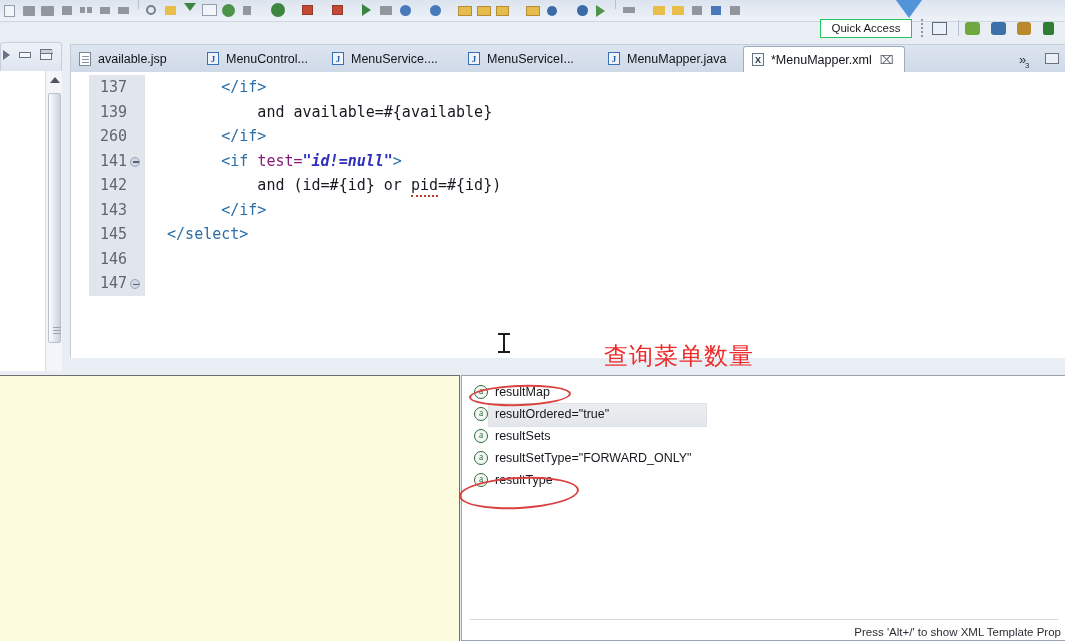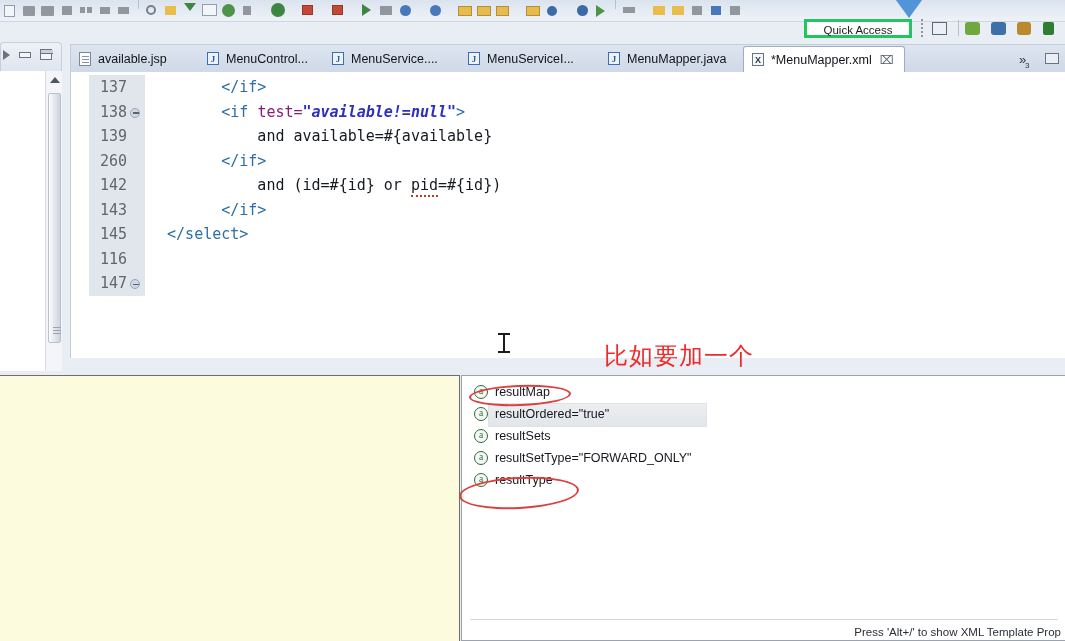--- a/index.html
+++ b/index.html
@@ -55,22 +55,22 @@
   .sq-red { width:11px;height:10px;background:#c33b26;border:1px solid #8e2a1a; }
 
   
   .qa-row {
     position: absolute; right: 0; top: 14px;
     height: 28px; width: 330px;
     display: flex; align-items: center; justify-content: flex-end;
     gap: 6px; padding-right: 2px;
   }
   .qa-box {
-    width: 108px; height: 19px;
-    background: #ffffff; border: 3px solid #22c55e;
+    width: 92px; height: 19px;
+    background: #ffffff; border: 1px solid #22c55e;
     font-size: 11.5px; color: #1b1b1b;
     line-height: 17px; text-align: center;
     font-family: "Liberation Sans", sans-serif;
   }
   .dots { display:flex; flex-direction:column; gap:2px; padding:0 3px; }
   .dots span { width:2px;height:2px;background:#8d96a4;display:block; }
   .qa-ico { width: 20px; height: 20px; position: relative; }
   .vsep { width:1px;height:16px;background:#b6bfcb; }
 
   .blue-arrow {
@@ -545,35 +545,35 @@
     </div>
     <div class="tabbar-right">
       <div class="tbr-box"></div>
     </div>
   </div>
 
   <div class="editor">
     <div class="gutter-bg"></div>
     <div class="code-area" id="code-area">
         <div class="line"><div class="numhl"></div><div class="lnum">137</div><div class="ltext"><span class="plain">        </span><span class="tag">&lt;/if&gt;</span></div></div>
-        <div class="line"><div class="numhl"></div><div class="lnum">138</div><div class="fold"><i></i></div><div class="ltext"><span class="plain">        </span><span class="tag">&lt;if </span><span class="attr">test=</span><span class="val">"available!=null"</span><span class="tag">&gt;</span></div></div>
         <div class="line"><div class="numhl"></div><div class="lnum">139</div><div class="ltext"><span class="plain">            and available=#{available}</span></div></div>
         <div class="line"><div class="numhl"></div><div class="lnum">260</div><div class="ltext"><span class="plain">        </span><span class="tag">&lt;/if&gt;</span></div></div>
+        <div class="line"><div class="numhl"></div><div class="lnum">141</div><div class="fold"><i></i></div><div class="ltext"><span class="plain">        </span><span class="tag">&lt;if </span><span class="attr">test=</span><span class="val">"id!=null"</span><span class="tag">&gt;</span></div></div>
         <div class="line"><div class="numhl"></div><div class="lnum">142</div><div class="ltext"><span class="plain">            and (id=#{id} or </span><span class="plain squig">pid</span><span class="plain">=#{id})</span></div></div>
         <div class="line"><div class="numhl"></div><div class="lnum">143</div><div class="ltext"><span class="plain">        </span><span class="tag">&lt;/if&gt;</span></div></div>
         <div class="line"><div class="numhl"></div><div class="lnum">145</div><div class="ltext"><span class="plain">  </span><span class="tag">&lt;/select&gt;</span></div></div>
-        <div class="line"><div class="numhl"></div><div class="lnum">116</div><div class="ltext"><span class="plain"></span></div></div>
+        <div class="line"><div class="numhl"></div><div class="lnum">146</div><div class="ltext"><span class="plain"></span></div></div>
         <div class="line"><div class="numhl"></div><div class="lnum">147</div><div class="fold"><i></i></div></div>
       </div>
     <div class="edit-vscroll"></div>
   </div>
 
   <div class="ibeam"></div>
 
-  <div class="annot">比如要加一个</div>
+  <div class="annot">查询菜单数量</div>
 
   <div class="docpanel"></div>
 
   <div class="assist">
     <div class="assist-list" id="assist-list">
         <div class="arow">
           <span class="aico">a</span>
           <span class="atxt">resultMap</span>
         </div>
         <div class="arow sel-row">

